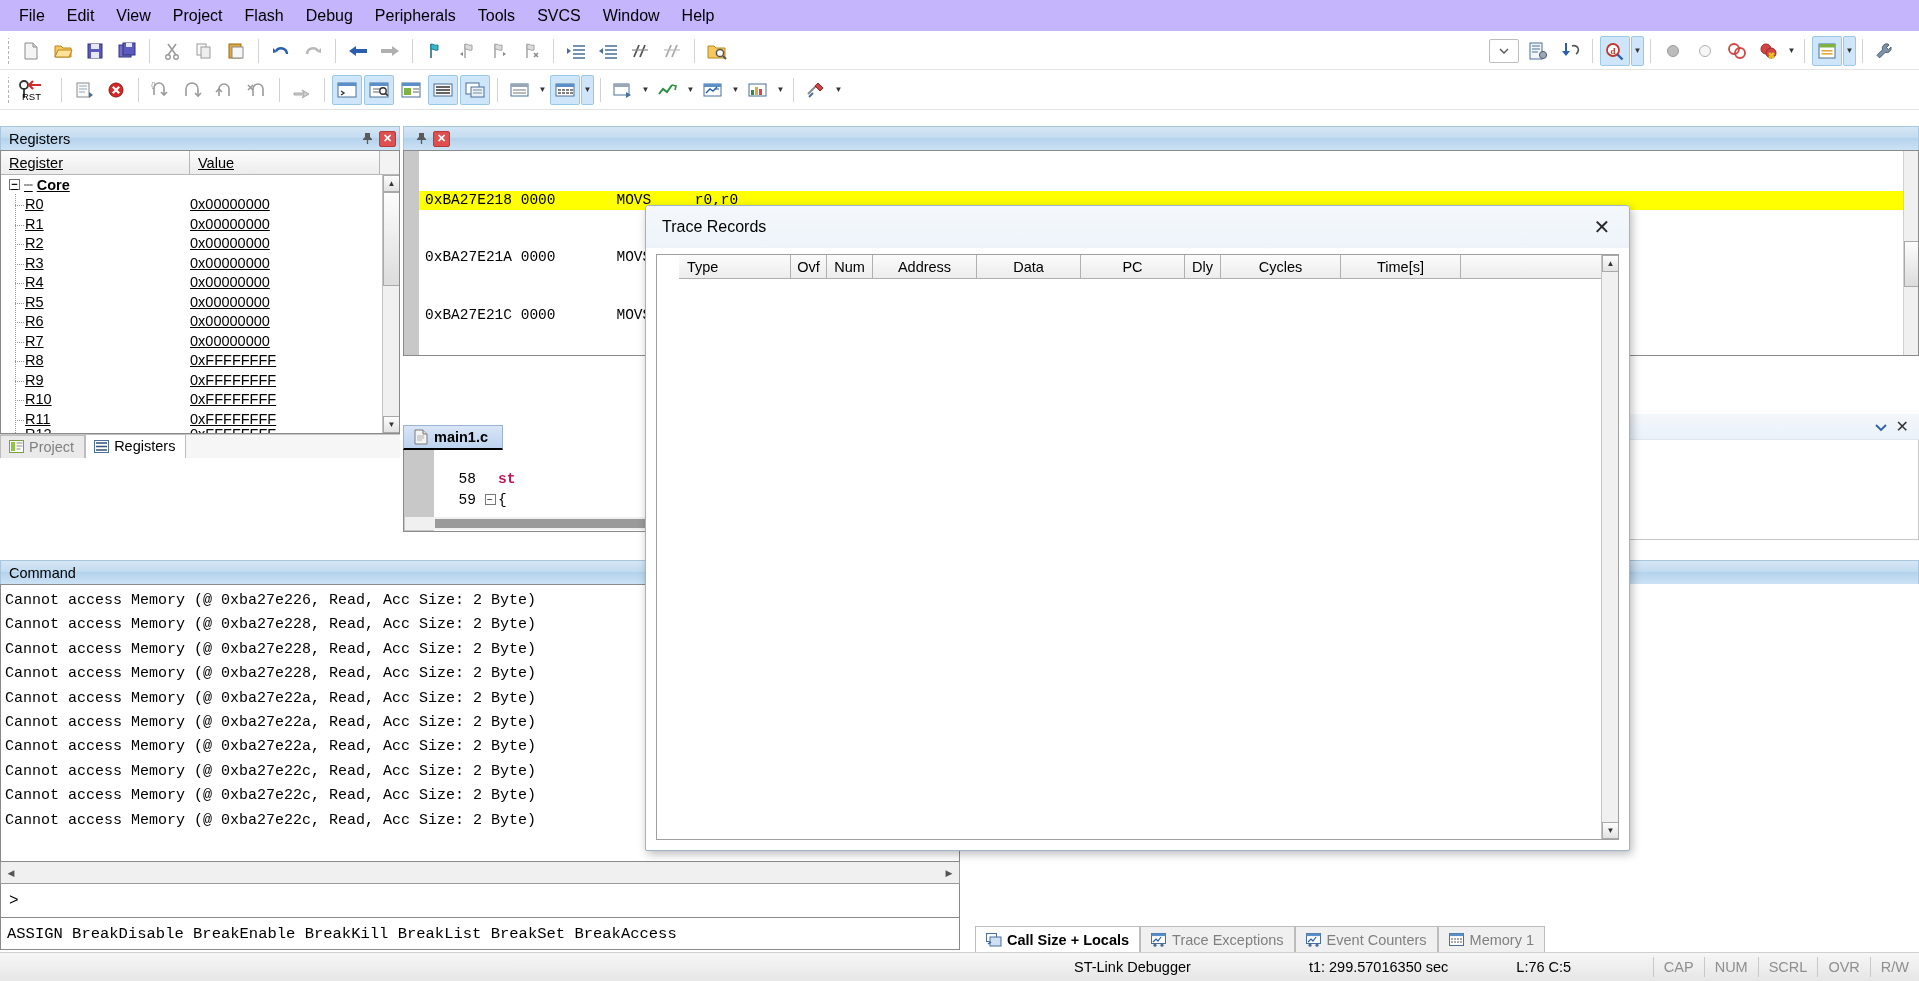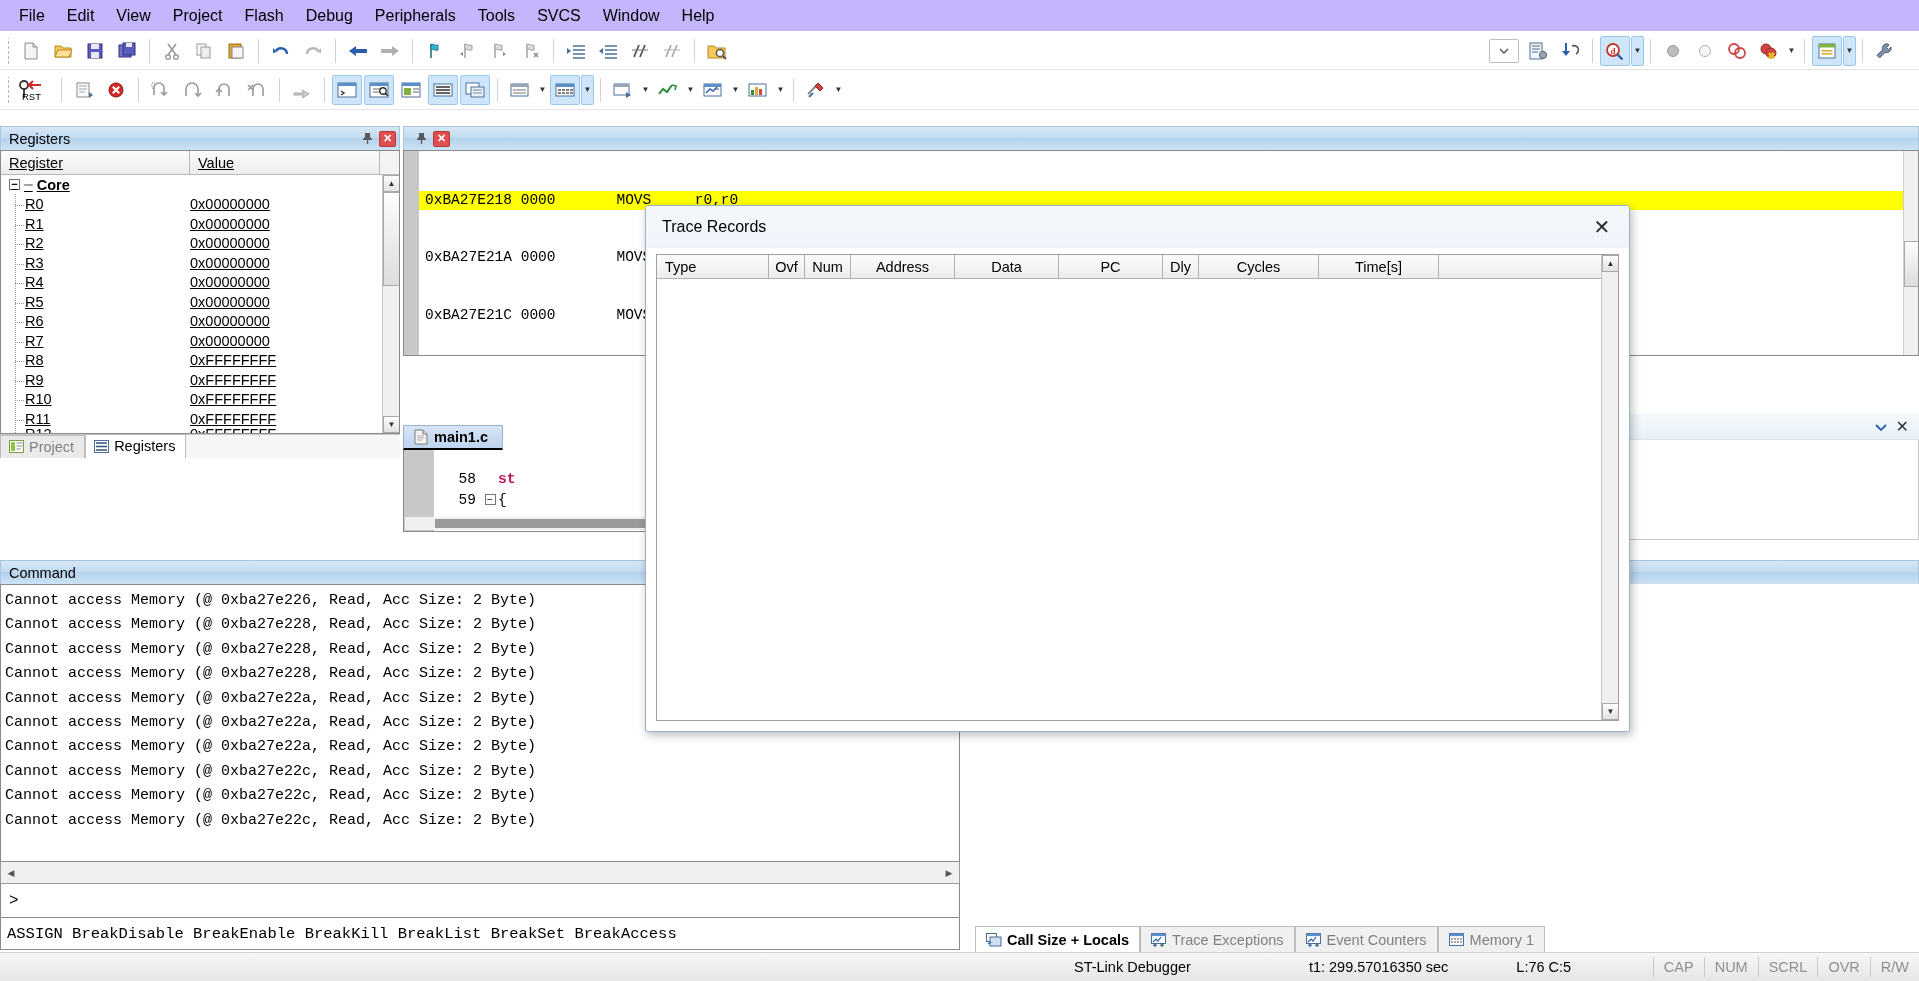--- a/index.html
+++ b/index.html
@@ -227,21 +227,21 @@
     background: linear-gradient(to bottom,#f6f6f6,#e6e6e6);
     border-top:1px solid #d0d0d0;
     display:flex; align-items:center; font-size:14.5px;
   }
   .sb-cell { padding: 0 14px; height:29px; display:flex; align-items:center; }
   .sb-div { width:1px; height:20px; background:#c9c9c9; }
   .sb-ind { padding: 0 10px; color:#8f8f8f; }
 
   
   #trace-dialog {
-    position:absolute; left:645px; top:205px; width: 985px; height: 527px;
+    position:absolute; left:645px; top:205px; width: 985px; height: 646px;
     background:#fff; border:1px solid #9fb3c8;
     box-shadow: 2px 3px 10px rgba(0,0,0,0.28);
     border-radius: 4px 4px 2px 2px;
   }
   .td-title {
     height: 42px; background: linear-gradient(to bottom,#f4f8fc 0%,#eef4fa 100%);
     display:flex; align-items:center; padding: 0 12px 0 16px;
     border-bottom:1px solid #eef2f6; border-radius: 3px 3px 0 0;
   }
   .td-title .t { flex:1; font-size:16px; color:#000; }
@@ -253,21 +253,21 @@
     position:absolute; left:10px; right:10px; top:48px; bottom:10px;
     border:1px solid #a0a0a0; background:#fff; overflow:hidden;
   }
   .td-head { display:flex; height:24px; }
   .td-head div {
     background: linear-gradient(to bottom,#fbfbfb,#ededed);
     border-right:1px solid #b0b0b0; border-bottom:1px solid #b0b0b0;
     font-size:14.5px; display:flex; align-items:center; justify-content:center;
     padding: 0 4px;
   }
-  .td-head div.left { justify-content:flex-start; padding-left:8px; }
+  .td-head div.left { justify-content:flex-start; padding-left:8px;margin-left:22px; }
   .td-vscroll {
     position:absolute; right:0; top:0; bottom:0; width:17px; background:#f0f0f0;
     border-left:1px solid #c4c4c4;
   }
 </style>
 </head>
 <body>
 
 <div id="app">
 

